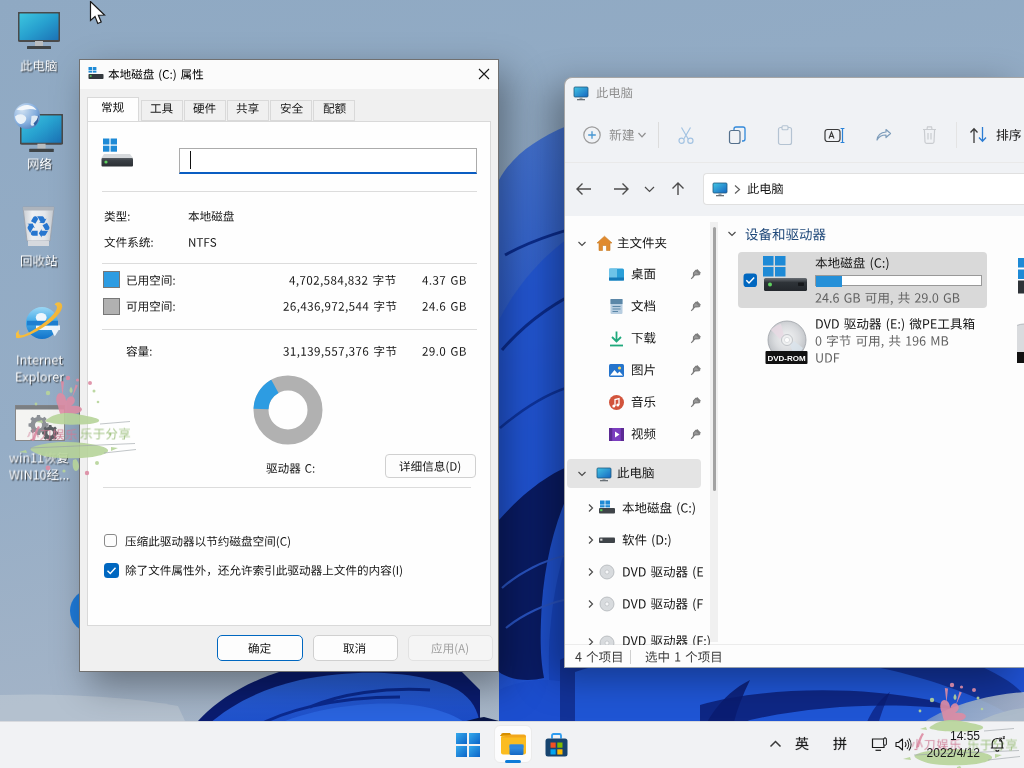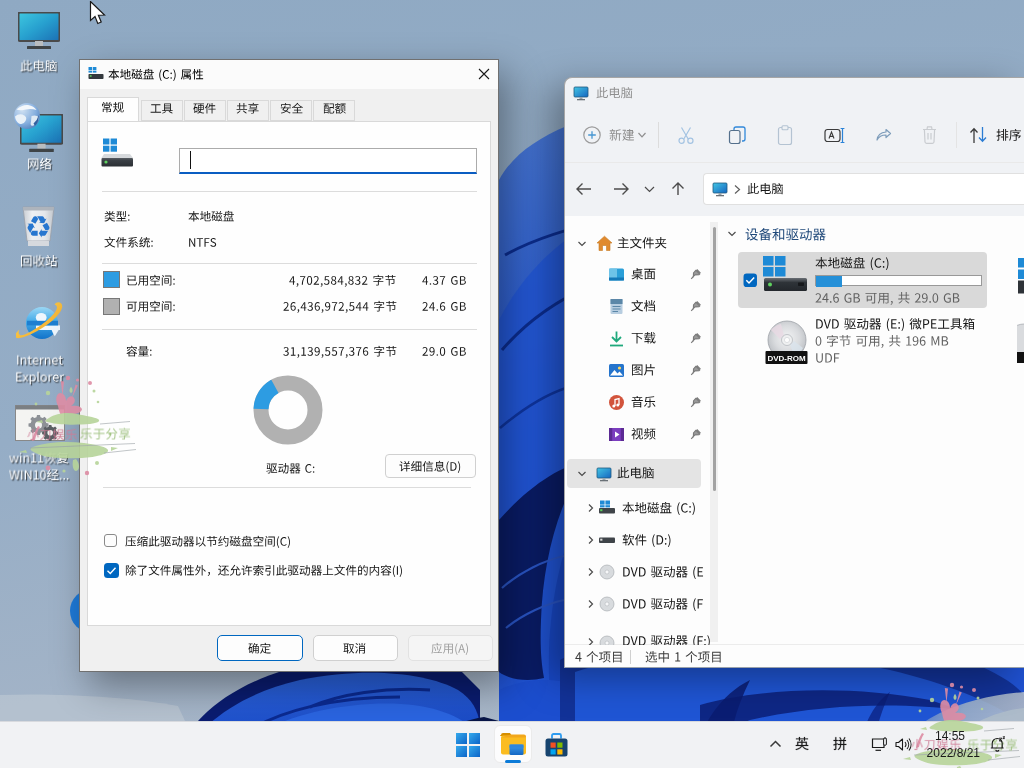--- a/index.html
+++ b/index.html
@@ -1327,22 +1327,22 @@
 <svg style="position:absolute;left:871px;top:737px" width="17" height="15" viewBox="0 0 17 15">
 <path d="M1.5,2 L13,2 L13,10.5 L1.5,10.5 Z" fill="none" stroke="#1a1a1a" stroke-width="1.2"></path>
 <path d="M4.5,13.3 L10,13.3" stroke="#1a1a1a" stroke-width="1.2"></path>
 <rect x="12.6" y="0.8" width="2.8" height="7.5" rx="1.3" fill="#f1f2f4" stroke="#1a1a1a" stroke-width="1"></rect>
 <path d="M14,0.9 L14,2.2" stroke="#1a1a1a" stroke-width="0.8"></path>
 </svg>
 <svg style="position:absolute;left:895px;top:737px" width="17" height="15" viewBox="0 0 17 15">
 <path d="M1,5.5 L3.5,5.5 L7.5,2 L7.5,13 L3.5,9.5 L1,9.5 Z" fill="none" stroke="#1a1a1a" stroke-width="1.1" stroke-linejoin="round"></path>
 <path d="M10,5 a4,4 0 0 1 0,5 M12,3 a7,7 0 0 1 0,9 M14,1.5 a10,10 0 0 1 0,12" fill="none" stroke="#1a1a1a" stroke-width="1.1"></path>
 </svg>
-<div style="position:absolute;left:920px;top:729px;width:60px;height:13px;font:12px 'Liberation Sans',sans-serif;color:#1a1a1a;text-align:center;z-index:45">14:55</div>
-<div style="position:absolute;left:910px;top:746px;width:70px;height:13px;font:12px 'Liberation Sans',sans-serif;color:#1a1a1a;text-align:right;z-index:45">2022/8/21</div>
+<div style="position:absolute;left:920px;top:729px;width:60px;height:13px;font:12px 'Liberation Sans',sans-serif;color:#1a1a1a;text-align:right;z-index:45">14:55</div>
+<div style="position:absolute;left:910px;top:746px;width:70px;height:13px;font:12px 'Liberation Sans',sans-serif;color:#1a1a1a;text-align:right;z-index:45">2022/4/12</div>
 <svg style="position:absolute;left:989px;top:736px;z-index:45" width="17" height="17" viewBox="0 0 17 17">
 <path d="M3.2,12 L3.2,7.5 a5,5 0 0 1 10,0 L13.2,12 M1.8,12 L14.6,12 M6.7,14 a1.7,1.7 0 0 0 3.2,0" fill="none" stroke="#1a1a1a" stroke-width="1.15"></path>
 <path d="M10.2,2.2 L13,2.2 L10.2,5 L13,5 M13.8,0.8 L15.8,0.8 L13.8,2.6 L15.8,2.6" stroke="#1a1a1a" stroke-width="0.9" fill="none"></path>
 </svg>
 <svg style="position:absolute;left:14px;top:374px;z-index:40" width="130" height="105" viewBox="0 0 130 105">
 <g opacity="0.9">
 <g fill="#dd8ca3">
 <path d="M44,32 C41,26 42,20 46,19 C50,19 52,23 52,27 C54,22 58,21 60,24 C62,27 60,30 57,32 C62,31 67,32 68,35 C68,38 63,40 58,40 L50,42 C46,42 45,37 44,32 Z"></path>
 <path d="M48.5,22 L46.8,7 L50,7.5 Z"></path>
         <path d="M58,24 L61.5,10.5 L63.8,11.5 Z"></path>

